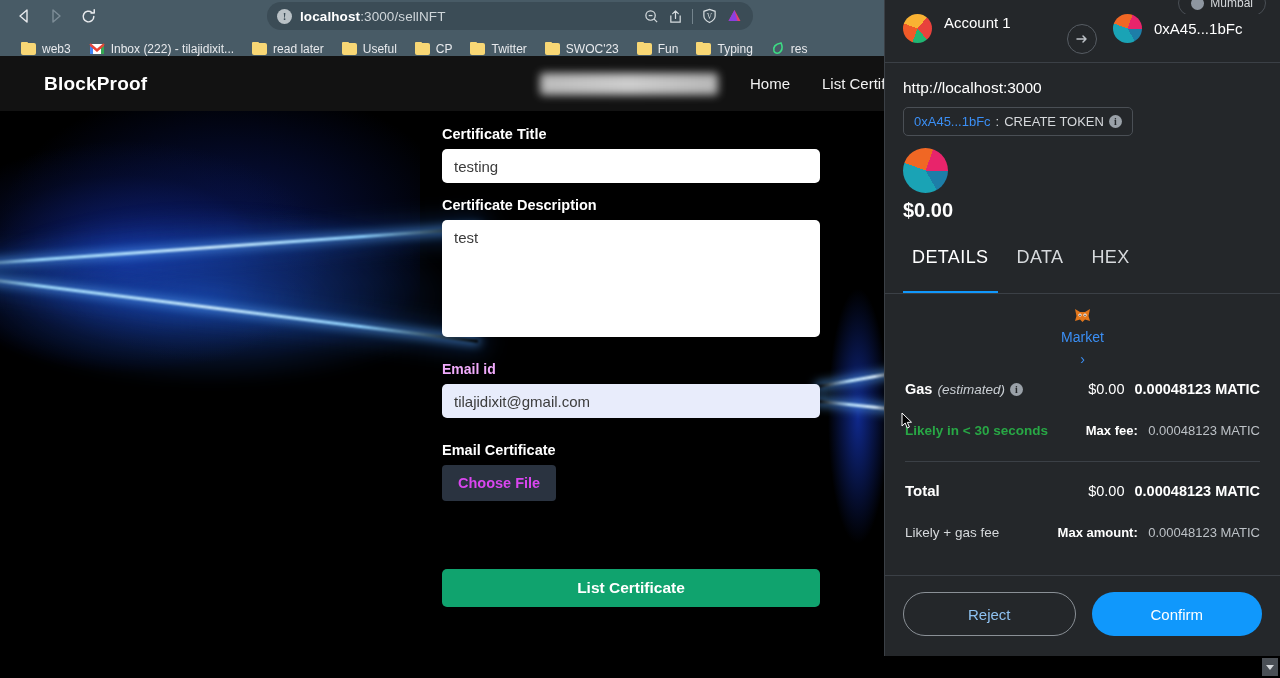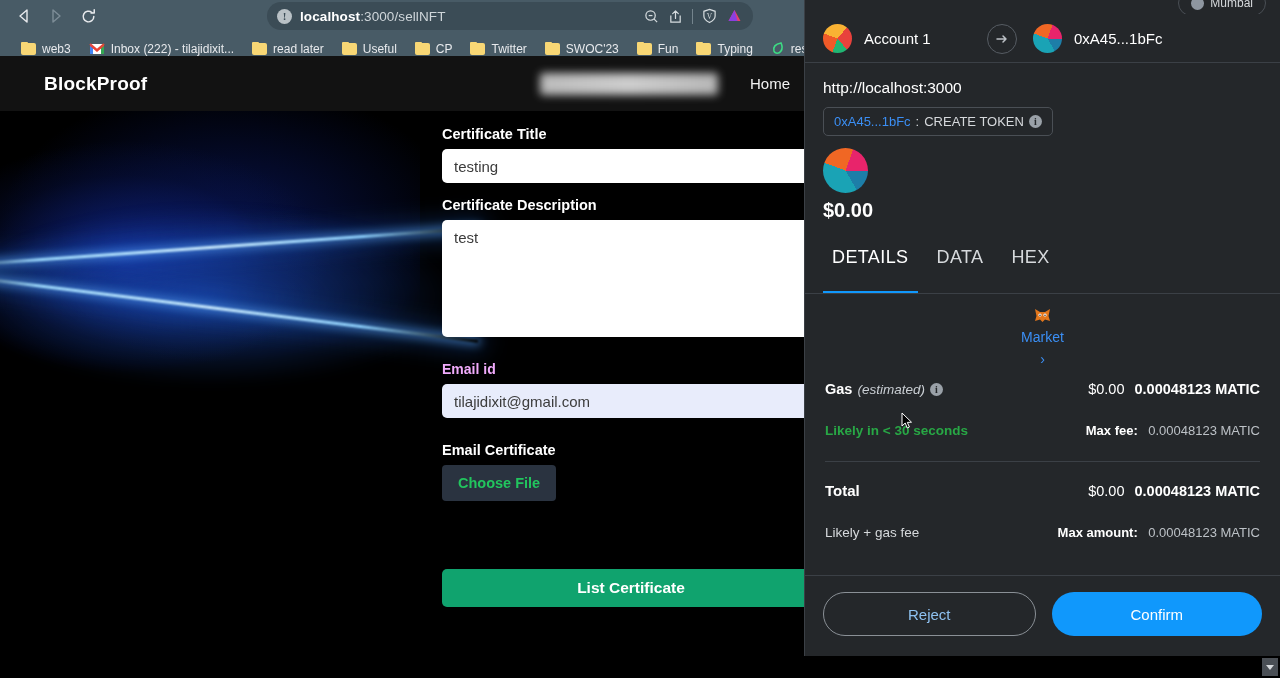--- a/index.html
+++ b/index.html
@@ -166,52 +166,52 @@
   .txt-input.autofill { background: #e8ecfb; }
   .txt-area {
     width: 378px; height: 117px; border-radius: 5px; border: none;
     background: #ffffff; color: #3c3c3c; font-size: 15px;
     padding: 9px 12px; outline: none; resize: none;
     font-family: "Liberation Sans", sans-serif; display: block;
   }
   .gap { height: 14px; }
   .gap-lg { height: 24px; }
   .choose-file {
-    background: #2a3340; color: #22c55e; border: none; border-radius: 4px;
+    background: #2a3340; color: #d946ef; border: none; border-radius: 4px;
     font-size: 14.5px; font-weight: bold; padding: 10px 16px;
     font-family: "Liberation Sans", sans-serif; cursor: pointer;
   }
   .list-cert-btn {
     width: 378px; height: 38px; background: #10a36e; color: #fff;
     border: none; border-radius: 5px; font-size: 15.5px; font-weight: bold;
     font-family: "Liberation Sans", sans-serif; cursor: pointer;
     margin-top: 68px;
   }
 
   
   .mm {
-    position: absolute; right: 0; top: 0; width: 476px; height: 656px;
+    position: absolute; right: 0; top: 0; width: 396px; height: 656px;
     background: #24272a; z-index: 30;
     border-left: 1px solid #3b4046;
     display: flex; flex-direction: column;
     font-family: "Liberation Sans", sans-serif;
   }
   .mm-network-row {
     height: 14px; position: relative; background: #24272a; overflow: hidden;
   }
   .mm-network-pill {
     position: absolute; right: 14px; top: -10px;
     border: 1px solid #4a4f55; border-radius: 14px;
     height: 26px; padding: 0 12px; display: flex; align-items: center; gap: 6px;
     color: #d6d9dc; font-size: 12px; background: #24272a;
   }
   .dot-ico { width: 13px; height: 13px; border-radius: 50%; background: #8e96a0; }
 
   .mm-accounts {
-    height: 49px; display: flex; align-items: center; padding: 0 18px;
+    height: 49px; display: flex; padding: 0 18px;
     border-bottom: 1px solid #3b4046; position: relative;
   }
   .avatar { width: 29px; height: 29px; border-radius: 50%; flex: none; }
   .av-a { background: conic-gradient(from 200deg, #f05a28 0deg 90deg, #f9b233 90deg 200deg, #e8413c 200deg 300deg, #21b573 300deg 360deg); }
   .av-b { background: conic-gradient(from 150deg, #1aa3b5 0deg 140deg, #f06724 140deg 230deg, #e8246b 230deg 300deg, #1d7ea8 300deg 360deg); }
   .acct-name { color: #ffffff; font-size: 15px; margin-left: 12px; }
   .arrow-circle {
     position: absolute; left: 182px; top: 10px;
     width: 30px; height: 30px; border-radius: 50%;
     border: 1px solid #5c6view; border: 1px solid #565c63;

